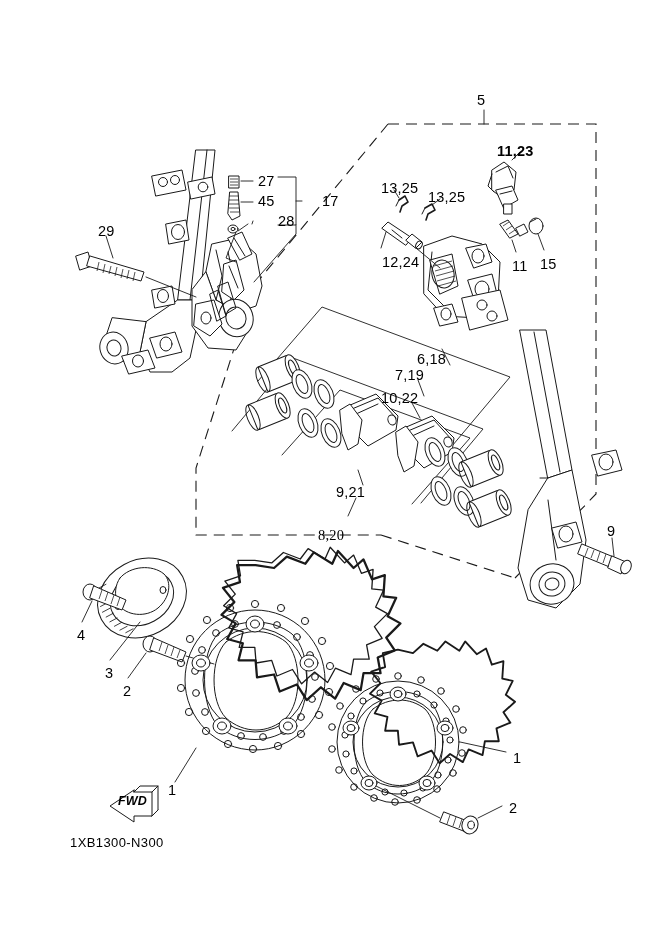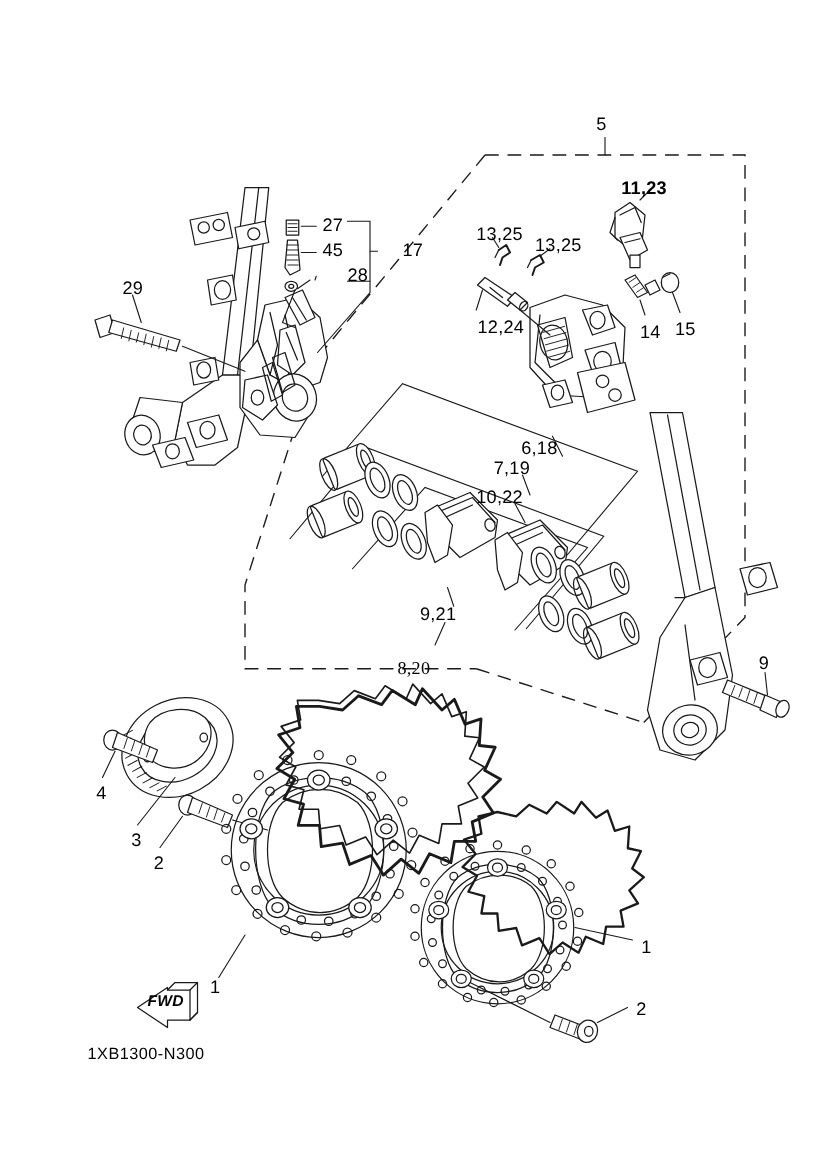--- a/index.html
+++ b/index.html
@@ -532,21 +532,21 @@
     <path class="s" d="M 152 792 L 158 786"></path>
     <path class="s" d="M 152 816 L 158 810"></path>
   </g>
 </svg>
 
 <div class="lbl" style="left:477px;top:93px;">5</div>
 <div class="lbl" style="left:497px;top:144px;font-weight:bold;">11,23</div>
 <div class="lbl" style="left:381px;top:181px;">13,25</div>
 <div class="lbl" style="left:428px;top:190px;">13,25</div>
 <div class="lbl" style="left:362px;top:255px;margin-left:20px;">12,24</div>
-<div class="lbl" style="left:512px;top:259px;">14</div>
+<div class="lbl" style="left:512px;top:259px;">11</div>
 <div class="lbl" style="left:540px;top:257px;">15</div>
 <div class="lbl" style="left:258px;top:174px;text-align:right;">27</div>
 <div class="lbl" style="left:258px;top:194px;">45</div>
 <div class="lbl" style="left:258px;top:214px;margin-left:20px;">28</div>
 <div class="lbl" style="left:305px;top:194px;margin-left:17px;">17</div>
 <div class="lbl" style="left:98px;top:224px;">29</div>
 <div class="lbl" style="left:417px;top:337px;margin-top:15px;">6,18</div>
 <div class="lbl" style="left:395px;top:368px;">7,19</div>
 <div class="lbl" style="left:381px;top:391px;">10,22</div>
 <div class="lbl" style="left:336px;top:485px;">9,21</div>

